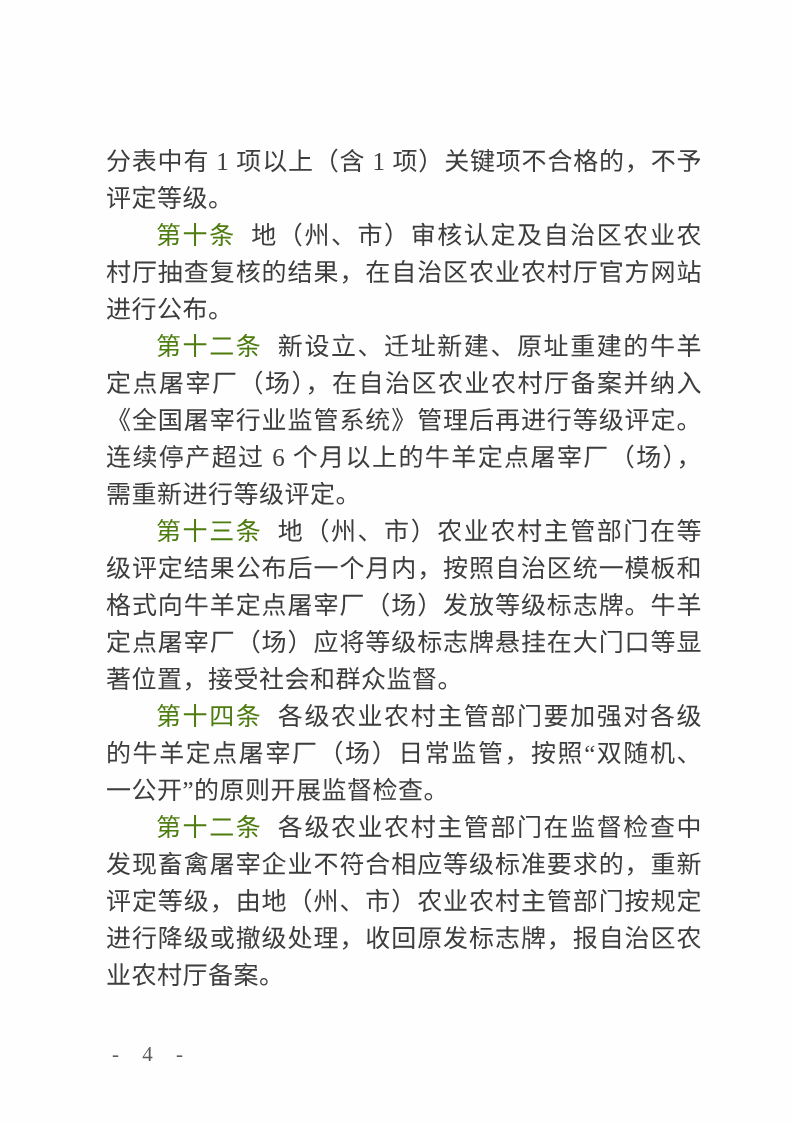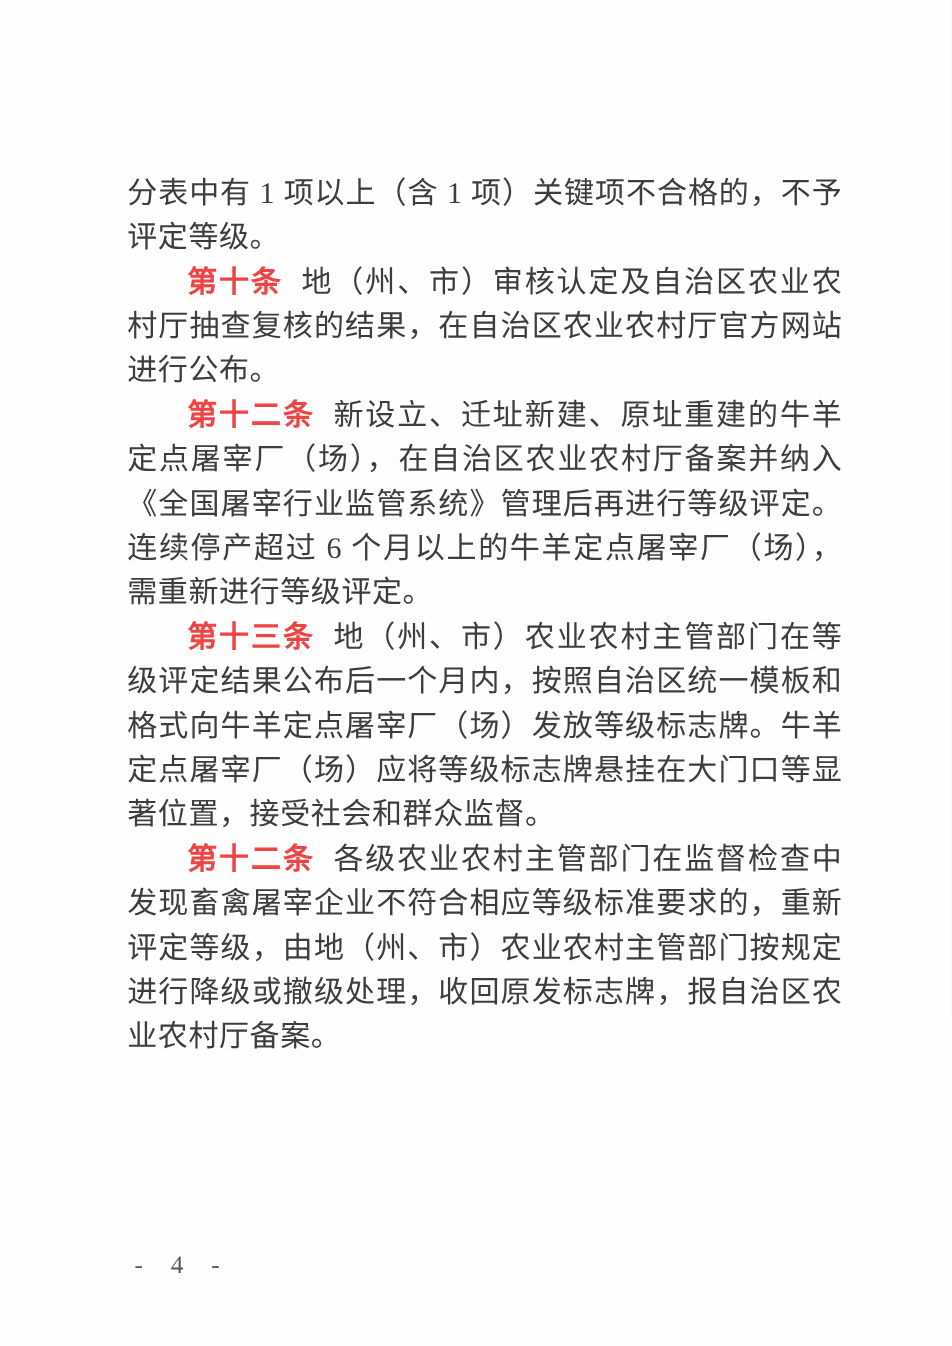--- a/index.html
+++ b/index.html
@@ -29,22 +29,22 @@
     font-size: 25px;
     line-height: 37px;
     text-align: justify;
     text-justify: inter-ideograph;
     letter-spacing: 0.5px;
     color: #3d3d3d;
   }
   .para.indented { text-indent: 2em; }
   .para.no-indent { text-indent: 0; }
   .article-label {
-    font-weight: bold;
-    color: #ef4444;
+    font-weight: normal;
+    color: #4d7c0f;
     margin-right: 0.62em;
   }
   .chapter {
     margin: 21px 0 16px 0;
     font-size: 26px;
     line-height: 37px;
     font-weight: bold;
     text-align: center;
     color: #2f2f2f;
     letter-spacing: 1px;
@@ -62,16 +62,17 @@
 </head>
 <body>
 
 <div class="page">
   <div class="doc-body">
 
   <p class="para no-indent"><span>分表中有 1 项以上（含 1 项）关键项不合格的，不予评定等级。</span></p>
       <p class="para indented"><span class="article-label">第十条</span><span>地（州、市）审核认定及自治区农业农村厅抽查复核的结果，在自治区农业农村厅官方网站进行公布。</span></p>
       <p class="para indented"><span class="article-label">第十二条</span><span>新设立、迁址新建、原址重建的牛羊定点屠宰厂（场），在自治区农业农村厅备案并纳入《全国屠宰行业监管系统》管理后再进行等级评定。连续停产超过 6 个月以上的牛羊定点屠宰厂（场），需重新进行等级评定。</span></p>
       <p class="para indented"><span class="article-label">第十三条</span><span>地（州、市）农业农村主管部门在等级评定结果公布后一个月内，按照自治区统一模板和格式向牛羊定点屠宰厂（场）发放等级标志牌。牛羊定点屠宰厂（场）应将等级标志牌悬挂在大门口等显著位置，接受社会和群众监督。</span></p>
+      <p class="para indented"><span class="article-label">第十四条</span><span>各级农业农村主管部门要加强对各级的牛羊定点屠宰厂（场）日常监管，按照“双随机、一公开”的原则开展监督检查。</span></p>
       <p class="para indented"><span class="article-label">第十二条</span><span>各级农业农村主管部门在监督检查中发现畜禽屠宰企业不符合相应等级标准要求的，重新评定等级，由地（州、市）农业农村主管部门按规定进行降级或撤级处理，收回原发标志牌，报自治区农业农村厅备案。</span></p>
     </div>
   <div class="page-number">- 4 -</div>
 </div>
 
 </body></html>

